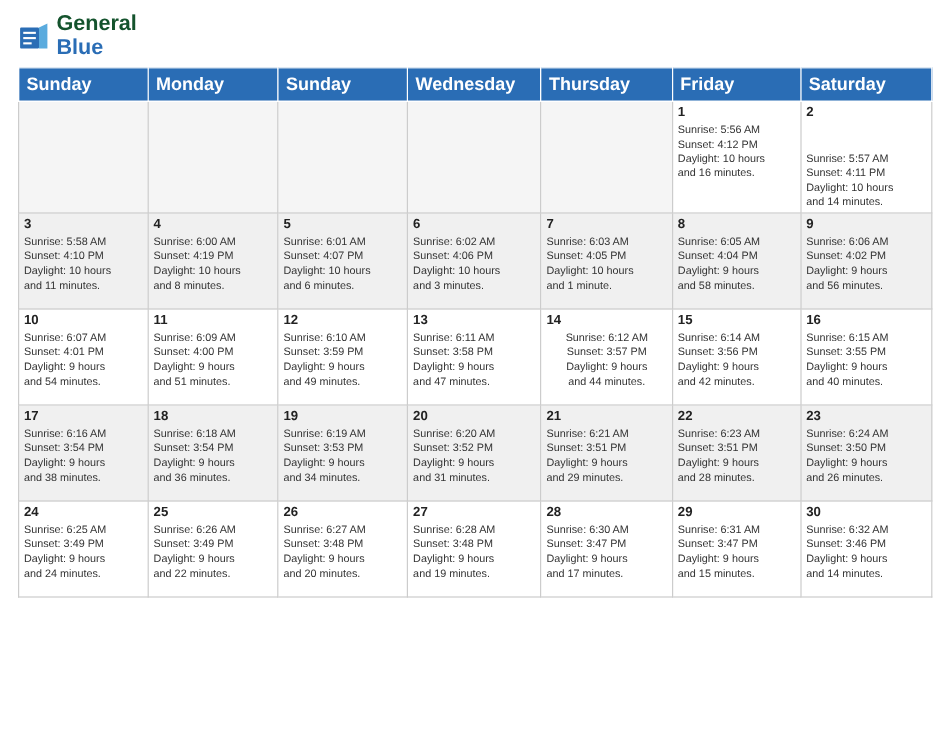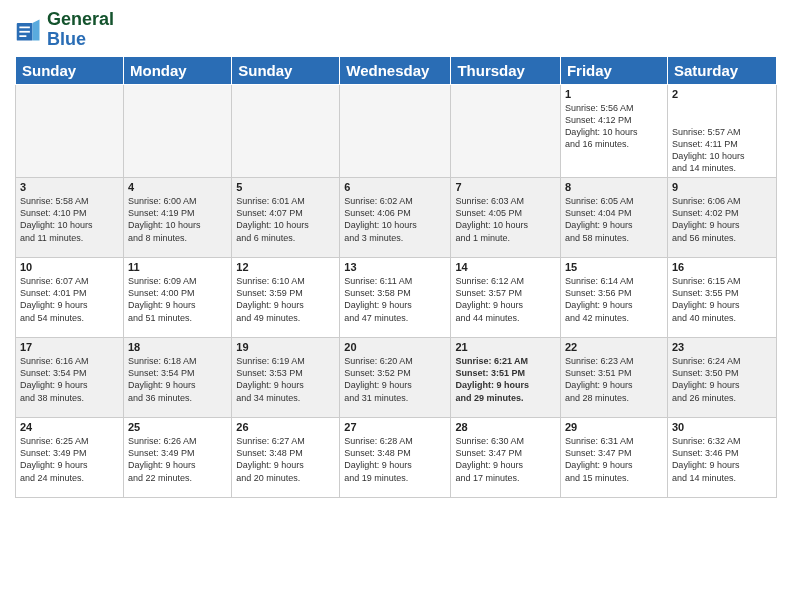--- a/index.html
+++ b/index.html
@@ -224,21 +224,21 @@
           </td>
           <td>
             <div class="day-num">13</div>
             <div class="day-info" style="white-space: pre-line;">Sunrise: 6:11 AM
 Sunset: 3:58 PM
 Daylight: 9 hours
 and 47 minutes.</div>
           </td>
           <td>
             <div class="day-num">14</div>
-            <div class="day-info" style="white-space: pre-line;">Sunrise: 6:12 AM
+            <div class="day-info" style="white-space: pre-line; text-align: center;">Sunrise: 6:12 AM
 Sunset: 3:57 PM
 Daylight: 9 hours
 and 44 minutes.</div>
           </td>
           <td>
             <div class="day-num">15</div>
             <div class="day-info" style="white-space: pre-line;">Sunrise: 6:14 AM
 Sunset: 3:56 PM
 Daylight: 9 hours
 and 42 minutes.</div>
@@ -275,21 +275,21 @@
           </td>
           <td>
             <div class="day-num">20</div>
             <div class="day-info" style="white-space: pre-line;">Sunrise: 6:20 AM
 Sunset: 3:52 PM
 Daylight: 9 hours
 and 31 minutes.</div>
           </td>
           <td>
             <div class="day-num">21</div>
-            <div class="day-info" style="white-space: pre-line; font-weight: bold;">Sunrise: 6:21 AM
+            <div class="day-info" style="white-space: pre-line;">Sunrise: 6:21 AM
 Sunset: 3:51 PM
 Daylight: 9 hours
 and 29 minutes.</div>
           </td>
           <td>
             <div class="day-num">22</div>
             <div class="day-info" style="white-space: pre-line;">Sunrise: 6:23 AM
 Sunset: 3:51 PM
 Daylight: 9 hours
 and 28 minutes.</div>

